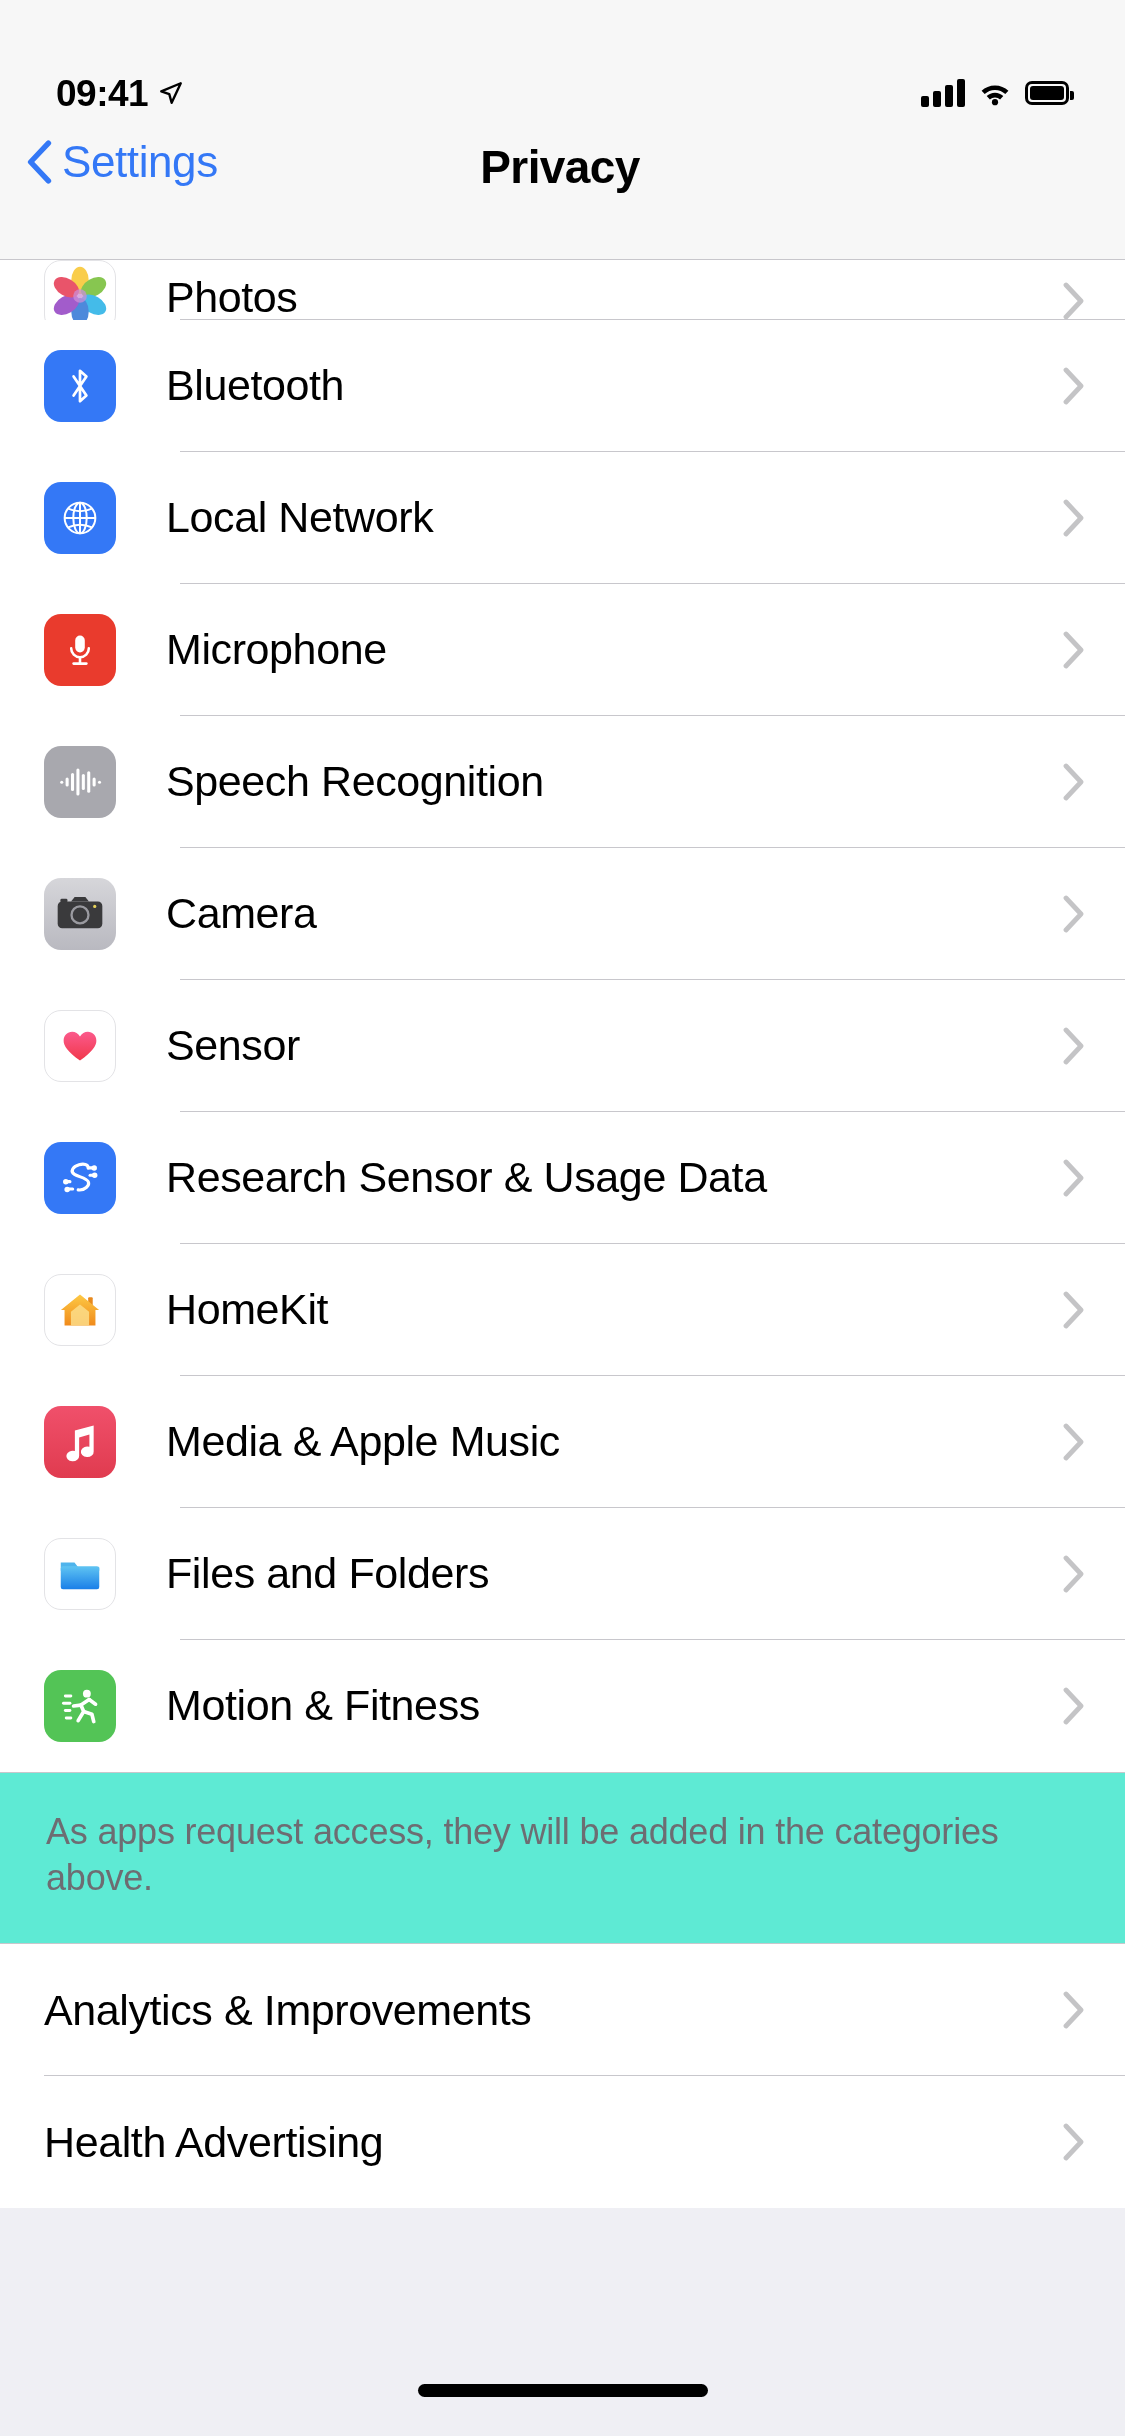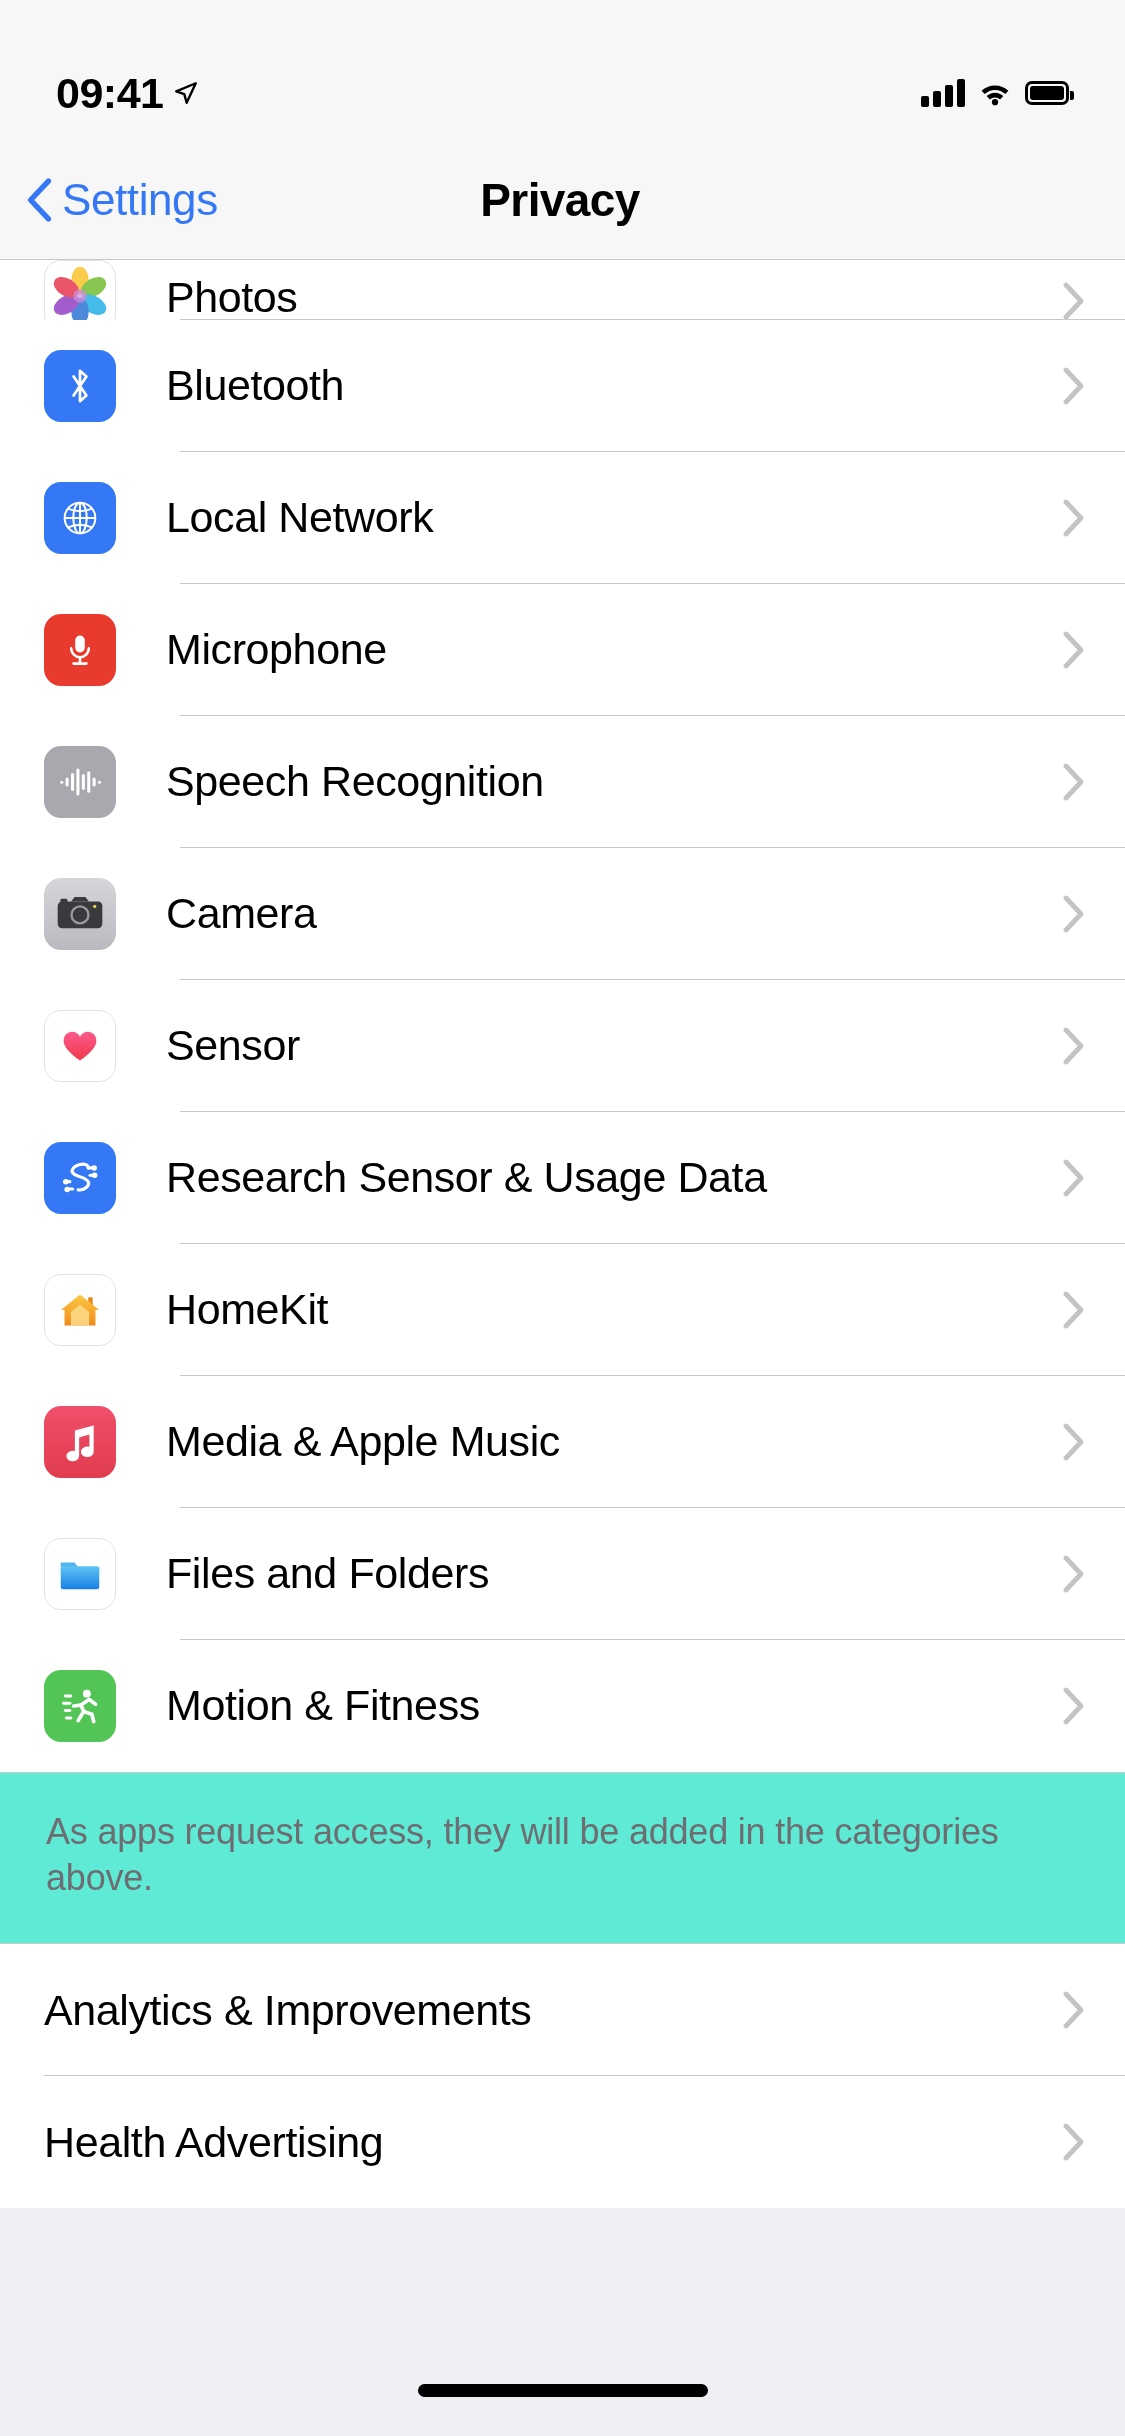--- a/index.html
+++ b/index.html
@@ -13,21 +13,21 @@
 
   
   .status-bar{
     height:140px; width:100%;
     background:#F7F7F7;
     display:flex; align-items:center; justify-content:space-between;
     padding:46px 56px 0 56px;
     position:relative; z-index:5;
   }
   .status-left{ display:flex; align-items:center; gap:10px; }
-  .status-time{ font-size:43px; font-weight:600; color:#000; letter-spacing:-0.5px; line-height:1; }
+  .status-time{ font-size:37px; font-weight:600; color:#000; letter-spacing:-0.5px; line-height:1; }
   .loc-arrow{ width:26px; height:26px; display:block; }
   .status-right{ display:flex; align-items:center; gap:14px; }
   .sig{ display:flex; align-items:flex-end; gap:4px; height:28px; }
   .sig i{ width:8px; background:#000; border-radius:2px; display:block; }
   .sig i:nth-child(1){ height:11px; }
   .sig i:nth-child(2){ height:16px; }
   .sig i:nth-child(3){ height:22px; }
   .sig i:nth-child(4){ height:28px; }
   .wifi{ width:32px; height:28px; }
   .batt{
@@ -37,21 +37,21 @@
   .batt::after{
     content:""; position:absolute; right:-8px; top:7px; width:4px; height:9px;
     background:#000; border-radius:0 2px 2px 0;
   }
   .batt span{ display:block; height:100%; background:#000; border-radius:3px; }
 
   
   .nav-bar{
     height:120px; width:100%;
     background:#F7F7F7;
-    display:flex; align-items:center;
+    display:flex; align-items:flex-start;
     position:relative; z-index:5;
     border-bottom:1px solid #C8C7CC;
   }
   .back-btn{
     display:flex; align-items:center; gap:10px;
     padding-left:26px; cursor:pointer;
   }
   .chev-back{ width:26px; height:44px; flex:none; }
   .back-label{
     font-size:44px; color:#3478F6; letter-spacing:-0.4px; line-height:1;

